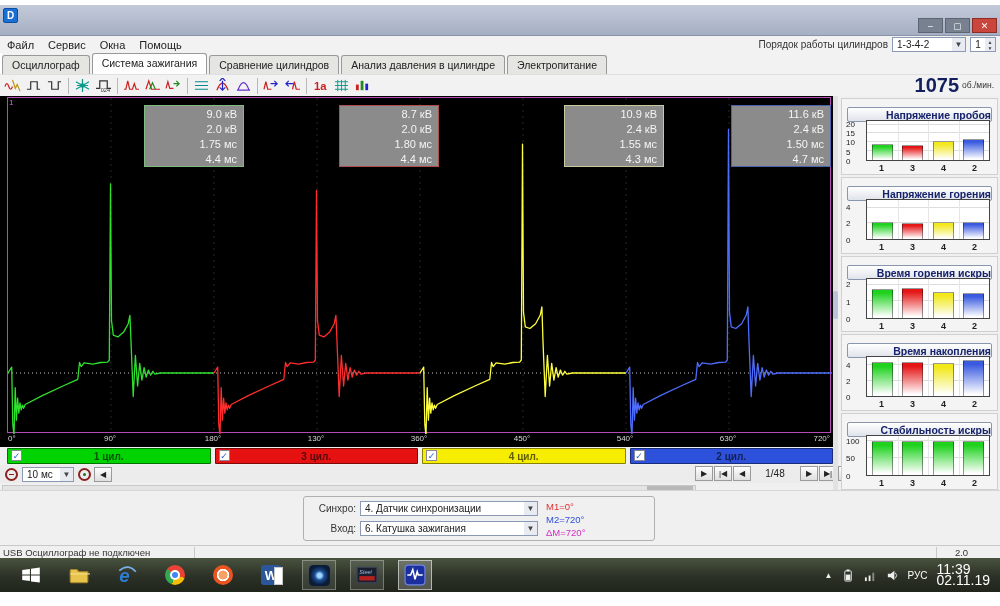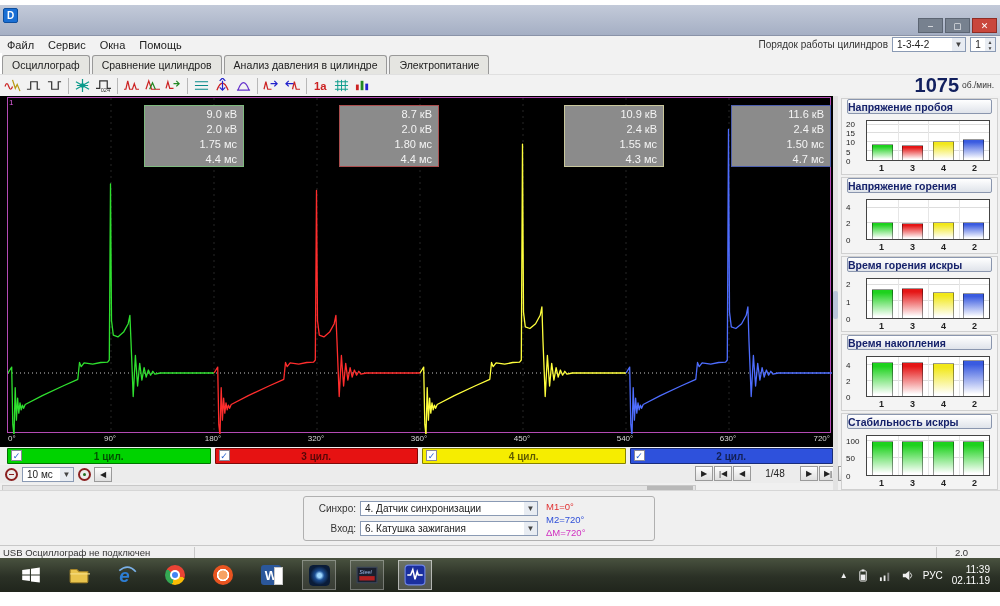--- a/index.html
+++ b/index.html
@@ -58,21 +58,21 @@
   .pager{position:absolute;left:694px;top:1px;display:flex;align-items:center;}
   .pager .pos{min-width:48px;text-align:center;font-size:10px;color:#222;}
   .sbtn.play{color:#0a9a0a;font-size:9px;}
   .hscroll{position:absolute;left:2px;top:389px;width:694px;height:6px;background:#e4e4e4;border:1px solid #c8c8c8;}
   .hthumb{position:absolute;right:2px;top:0;width:46px;height:4px;background:#b8b8b8;}
   .vsep{position:absolute;left:833px;top:0;width:5px;height:394px;background:#e2e2e2;}
   .vhandle{position:absolute;left:0;top:195px;width:5px;height:28px;background:#b9c4d8;border-radius:2px;}
   
   .side{position:absolute;left:839px;top:0;width:161px;height:394px;display:flex;flex-direction:column;gap:2px;padding:2px 2px 0 2px;}
   .panel{flex:1;background:#f4f4f4;border:1px solid #d0d0d0;position:relative;}
-  .phead{margin:0 5px 1px 5px;height:15px;background:linear-gradient(#ffffff,#dfe3ea);border:1px solid #8a96ae;border-radius:2px;font-size:10.5px;font-weight:bold;color:#16226b;text-align:left;line-height:14px;white-space:nowrap;overflow:hidden;}
+  .phead{margin:8px 5px 1px 5px;height:15px;background:linear-gradient(#ffffff,#dfe3ea);border:1px solid #8a96ae;border-radius:2px;font-size:10.5px;font-weight:bold;color:#16226b;text-align:right;line-height:14px;white-space:nowrap;overflow:hidden;}
   .pbox{position:absolute;left:24px;right:7px;top:21px;height:41px;background:#fff;border:1px solid #444;}
   .grid-h{position:absolute;left:0;right:0;height:1px;background:#ddd;}
   .grid-v{position:absolute;top:0;bottom:0;width:1px;background:#e6e6e6;}
   .tick{position:absolute;left:4px;width:18px;font-size:8px;color:#222;text-align:left;}
   .slotrow{position:absolute;left:0;right:0;top:0;bottom:0;display:flex;}
   .slot{flex:1;display:flex;align-items:flex-end;justify-content:center;}
   .bar{width:21px;border:1px solid rgba(0,0,0,0.4);border-bottom:none;}
   .xrow{position:absolute;left:24px;right:7px;top:64px;height:11px;display:flex;}
   .xrow span{flex:1;text-align:center;font-size:9px;font-weight:bold;color:#222;}
   
@@ -99,21 +99,21 @@
   .chrome-ball:before{content:"";position:absolute;left:5px;top:5px;width:10px;height:10px;border-radius:50%;background:#fff;}
   .chrome-ball:after{content:"";position:absolute;left:7px;top:7px;width:6px;height:6px;border-radius:50%;background:#4285f4;}
   .ubuntu-ball{width:20px;height:20px;border-radius:50%;background:radial-gradient(circle,#f7a264 0 30%,#fff 34% 42%,#e95420 46%);}
   .word-badge{width:20px;height:20px;border-radius:3px;background:#2b579a;color:#fff;font-weight:bold;font-size:13px;display:flex;align-items:center;justify-content:center;position:relative;}
   .word-badge:after{content:"";position:absolute;right:-2px;top:2px;width:7px;height:16px;background:#fff;border:1px solid #c8c8c8;}
   .camera-ball{width:21px;height:21px;border-radius:4px;background:radial-gradient(circle,#9fd8ff 0 15%,#1d4f94 35%,#0a1c38 70%);border:1px solid #0a1c38;}
   .tray{margin-left:auto;display:flex;align-items:center;gap:9px;padding-right:10px;color:#fff;}
   .tray svg{width:13px;height:13px;}
   .chev{font-size:8px;color:#eee;}
   .lang{font-size:10px;color:#fff;}
-  .clock{text-align:right;font-size:10px;line-height:11px;color:#fff;}
+  .clock{font-size:14px;line-height:11px;color:#fff;}
 </style>
 </head>
 <body>
 
 <div class="screen">
 
   <div class="titlebar">
     <div class="appicon">D</div>
     <div class="winbtns">
       <div class="wbtn">–</div>
@@ -132,20 +132,21 @@
       </div>
       <div class="spinner">
         <span class="val">1</span>
         <span class="arrows">▲<br>▼</span>
       </div>
     </div>
   </div>
 
   <div class="tabs" id="tabs">
       <div class="tab">Осциллограф</div>
+      <div class="tab active">Система зажигания</div>
       <div class="tab">Сравнение цилиндров</div>
       <div class="tab">Анализ давления в цилиндре</div>
       <div class="tab">Электропитание</div>
     </div>
 
   <div class="toolbar" id="toolbar">
       <span class="ticn">
         <svg viewBox="0 0 18 16">
           <path d="M1 9q2-6 4 0t4 0" stroke="#c22" fill="none" stroke-width="1.3"></path>
           <path d="M9 2l3 9 2-4 3 7" stroke="#b89a10" fill="none" stroke-width="1.3"></path>
@@ -286,21 +287,21 @@
             <div>11.6 кВ</div>
             <div>2.4 кВ</div>
             <div>1.50 мс</div>
             <div>4.7 мс</div>
           </div>
         </div>
       <div class="degrow" id="degrow">
           <span style="left: 1px;">0°</span>
           <span style="left: 91px; width: 24px; text-align: center;">90°</span>
           <span style="left: 194px; width: 24px; text-align: center;">180°</span>
-          <span style="left: 297px; width: 24px; text-align: center;">320°</span>
+          <span style="left: 297px; width: 24px; text-align: center;">130°</span>
           <span style="left: 400px; width: 24px; text-align: center;">360°</span>
           <span style="left: 503px; width: 24px; text-align: center;">450°</span>
           <span style="left: 606px; width: 24px; text-align: center;">540°</span>
           <span style="left: 709px; width: 24px; text-align: center;">630°</span>
           <span style="right: 1px;">720°</span>
         </div>
       <div class="strips" id="strips">
           <div class="strip" style="background: rgb(0, 211, 0);">
             <span class="cb">✓</span>
             <span class="lbl">1 цил.</span>

